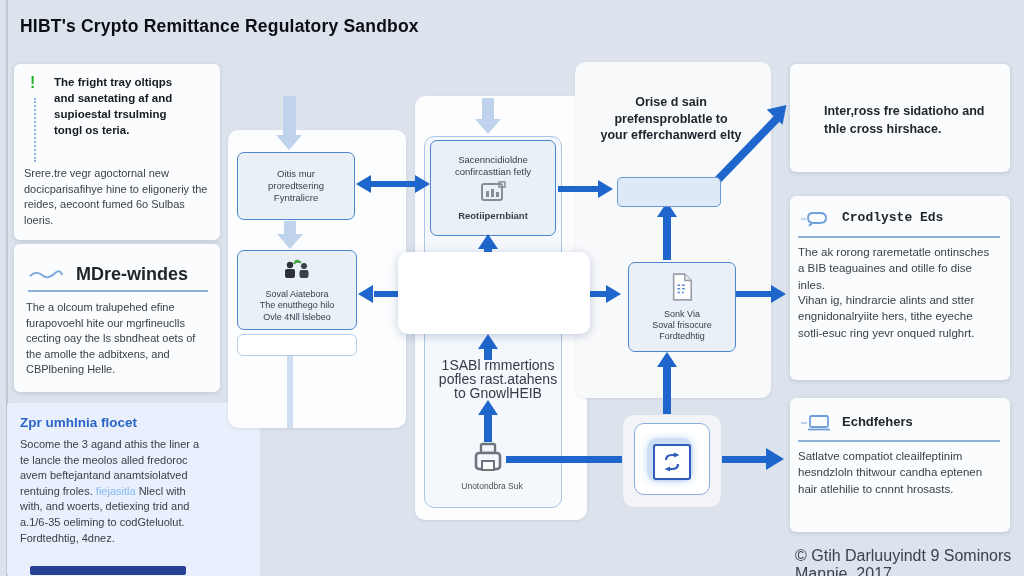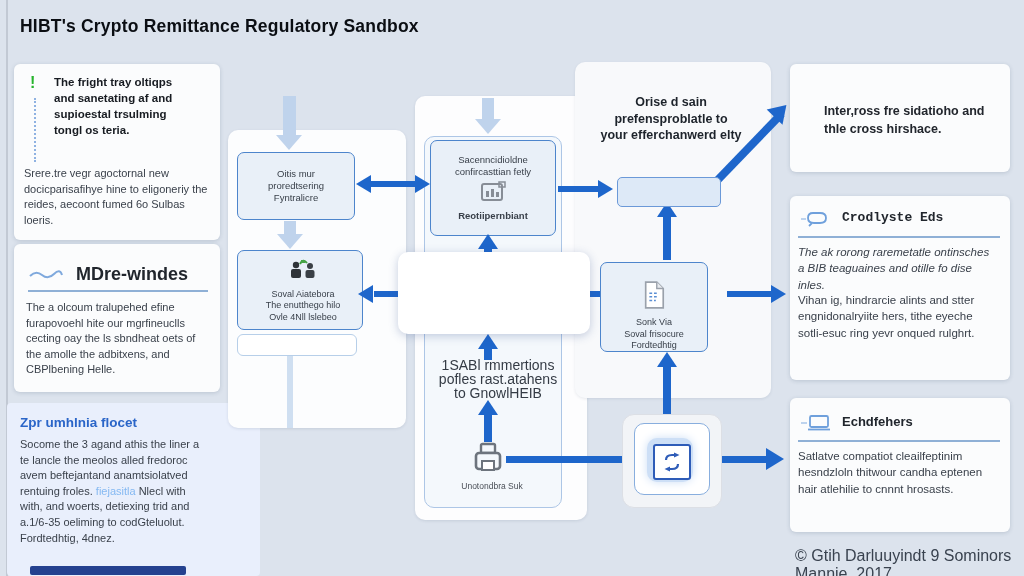--- a/index.html
+++ b/index.html
@@ -78,21 +78,21 @@
   <div class="shl" style="left:284px;top:221px;width:12px;height:14px;"></div>
   <div class="tri tr-dl" style="left:277px;top:234px;"></div>
   <div class="shl" style="left:287px;top:354px;width:6px;height:74px;background:#cfdff1;"></div>
 
   <div class="node" style="left:237px;top:152px;width:116px;height:66px;">
     <div class="ln">Oitis mur</div>
     <div class="ln">proredtsering</div>
     <div class="ln">Fyntralicre</div>
   </div>
 
-  <div class="node sm" style="left:237px;top:250px;width:118px;height:78px;padding-left:6px;">
+  <div class="node sm" style="left:237px;top:250px;width:118px;height:78px;">
     <div style="margin-bottom:2px;">
       <svg width="34" height="26" viewBox="0 0 34 26">
         <path d="M14 7 Q17 1 21 6" stroke="#3f9e3f" fill="none" stroke-width="2"></path>
         <rect x="15" y="3" width="4" height="3" fill="#46a546"></rect>
         <circle cx="10" cy="8" r="3.2" fill="#2e3338"></circle>
         <rect x="5" y="12" width="10" height="9" rx="2" fill="#2e3338"></rect>
         <circle cx="24" cy="9" r="3" fill="#3a4046"></circle>
         <rect x="19.5" y="13" width="9" height="8" rx="2" fill="#3a4046"></rect>
       </svg>
     </div>
@@ -153,21 +153,21 @@
   <div class="sh" style="left:484px;top:414px;width:8px;height:10px;"></div>
   <div class="sh" style="left:484px;top:424px;width:8px;height:18px;"></div>
 
   <div class="abs" style="left:583px;top:94px;width:176px;text-align:center;font-weight:700;font-size:12.5px;color:#1d232b;line-height:1.33;">
     <div>Orise d sain</div>
     <div>prefensproblatle to</div>
     <div>your efferchanwerd elty</div>
   </div>
   <div class="abs" style="left:617px;top:177px;width:102px;height:28px;background:#dde9f7;border:1.5px solid #6b99d8;border-radius:5px;"></div>
 
-  <div class="node sm" style="left:600px;top:262px;width:106px;height:88px;justify-content:flex-end;">
+  <div class="node sm" style="left:628px;top:262px;width:106px;height:88px;">
     <div style="margin-bottom:3px;">
       <svg width="24" height="30" viewBox="0 0 26 32">
         <path d="M4 2 h12 l7 7 v21 h-19 z" fill="#ffffff" stroke="#9aa1ab" stroke-width="1.8"></path>
         <path d="M16 2 v7 h7" fill="#e7eaee" stroke="#9aa1ab" stroke-width="1.5"></path>
         <line x1="8" y1="14" x2="18" y2="14" stroke="#5b8fd4" stroke-width="1.6" stroke-dasharray="3 2"></line>
         <line x1="8" y1="18" x2="18" y2="18" stroke="#5b8fd4" stroke-width="1.6" stroke-dasharray="3 2"></line>
         <line x1="8" y1="22" x2="15" y2="22" stroke="#5b8fd4" stroke-width="1.6" stroke-dasharray="3 2"></line>
       </svg>
     </div>
     <div class="ln">Sonk Via</div>
@@ -219,21 +219,21 @@
   <div class="card" style="left:790px;top:196px;width:220px;height:184px;">
     <div class="abs" style="left:8px;top:14px;">
       <svg width="36" height="18" viewBox="0 0 36 18">
         <path d="M3 9 h5" stroke="#a9c6e8" stroke-width="1.5"></path>
         <path d="M15 3 q-5 0 -5 5 q0 5 6 5 h6 q6 0 6 -5 q0 -5 -6 -5 z" fill="none" stroke="#6fa0dc" stroke-width="1.8"></path>
         <path d="M14 13 l-3 3" stroke="#6fa0dc" stroke-width="1.8" fill="none"></path>
       </svg>
     </div>
     <div class="abs hdr" style="left:52px;top:14px;font-family:Liberation Mono, monospace;">Crodlyste Eds</div>
     <div class="divider" style="left:8px;width:202px;top:40px;"></div>
-    <div class="abs body-txt" style="left:8px;top:48px;width:200px;font-size:11.5px;font-style:italic;">The ak rorong raremetatle ontinsches a BIB teaguaines and otille fo dise inles.</div>
+    <div class="abs body-txt" style="left:8px;top:48px;width:200px;font-size:11.5px;">The ak rorong raremetatle ontinsches a BIB teaguaines and otille fo dise inles.</div>
     <div class="abs body-txt" style="left:8px;top:96px;width:200px;font-size:11.5px;">Vihan ig, hindrarcie alints and stter engnidonalryiite hers, tithe eyeche sotli-esuc ring yevr onqued rulghrt.</div>
   </div>
 
   <div class="card" style="left:790px;top:398px;width:220px;height:134px;">
     <div class="abs" style="left:8px;top:16px;">
       <svg width="36" height="18" viewBox="0 0 36 18">
         <path d="M3 9 h6" stroke="#a9c6e8" stroke-width="1.5"></path>
         <rect x="12" y="2" width="18" height="11" rx="1.5" fill="none" stroke="#6fa0dc" stroke-width="1.8"></rect>
         <line x1="10" y1="15.5" x2="32" y2="15.5" stroke="#6fa0dc" stroke-width="1.8"></line>
       </svg>

